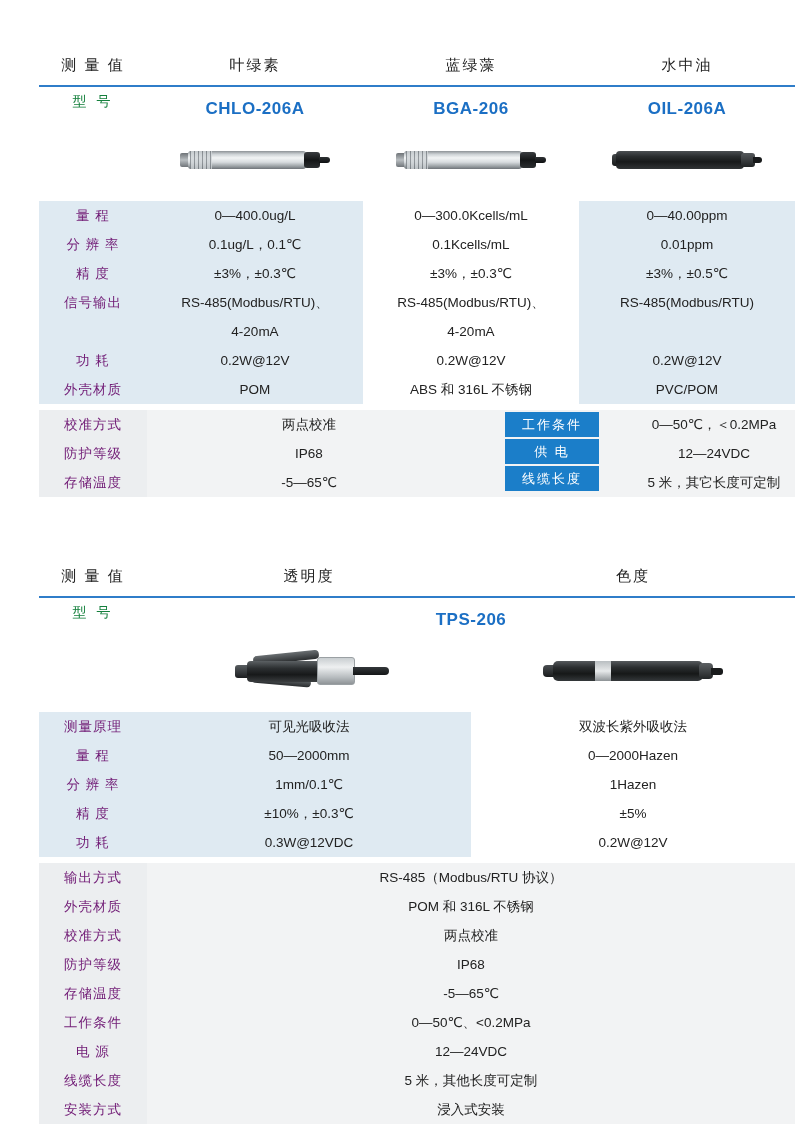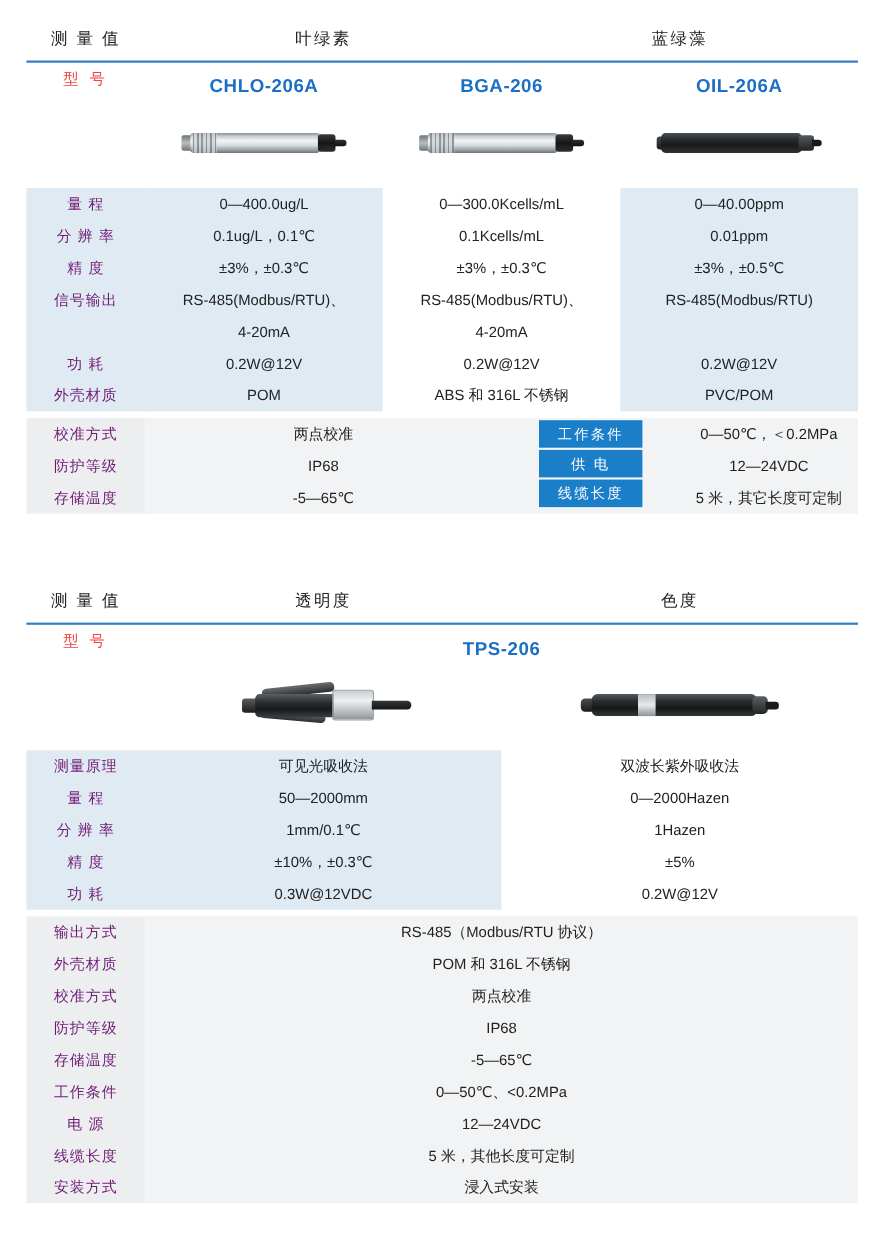--- a/index.html
+++ b/index.html
@@ -2,21 +2,21 @@
 <html><head>
 <meta charset="utf-8">
 <style>
   * { box-sizing: border-box; margin: 0; padding: 0; }
   body {
     width: 800px;
     background: #ffffff;
     font-family: "Liberation Sans", "DejaVu Sans", sans-serif;
     color: #1a1a1a;
   }
-  .page { width: 800px; padding: 0 24px; }
+  .page { width: 800px; padding: 0 39px; margin-top: 30px; }
 
   
   .tbl { width: 756px; margin: 0 auto; }
 
   .row { display: flex; }
   .label-cell {
     width: 108px;
     flex: 0 0 108px;
     color: #1b6fc4;
     font-size: 13.5px;
@@ -39,21 +39,21 @@
   .head-row .label-cell,
   .head-row .val-cell {
     font-size: 15px;
     padding: 12px 0 10px 0;
     color: #222;
     letter-spacing: 2px;
   }
   .head-row .label-cell { color: #222; font-weight: 400; }
 
   
-  .model-row .label-cell { color: #ef4444; letter-spacing: 3px; font-size: 14px; }
+  .model-row .label-cell { color: #15803d; letter-spacing: 3px; font-size: 14px; }
   .model-row .val-cell {
     color: #1b6fc4;
     font-weight: bold;
     font-size: 17px;
     letter-spacing: 0.5px;
     padding: 12px 0 10px 0;
   }
 
   
   .img-row { display: flex; }
@@ -242,20 +242,21 @@
 <div class="page">
 
   <div class="tbl">
 
     <div class="gap-14"></div>
 
     <div class="row head-row">
       <div class="label-cell plain">测 量 值</div>
       <div class="val-cell">叶绿素</div>
       <div class="val-cell">蓝绿藻</div>
+      <div class="val-cell">水中油</div>
     </div>
 
     <div class="row model-row">
       <div class="label-cell">型    号</div>
       <div class="val-cell">CHLO-206A</div>
       <div class="val-cell">BGA-206</div>
       <div class="val-cell">OIL-206A</div>
     </div>
 
     <div class="img-row">

